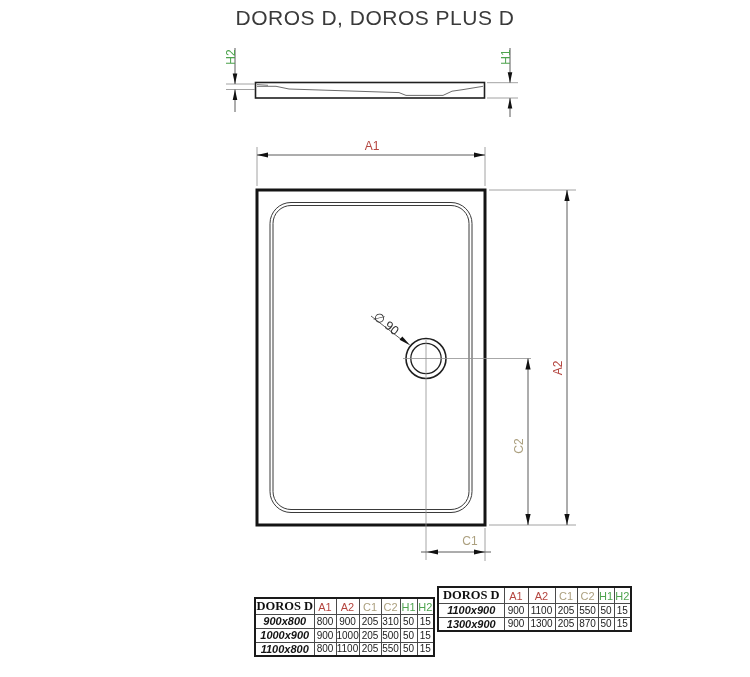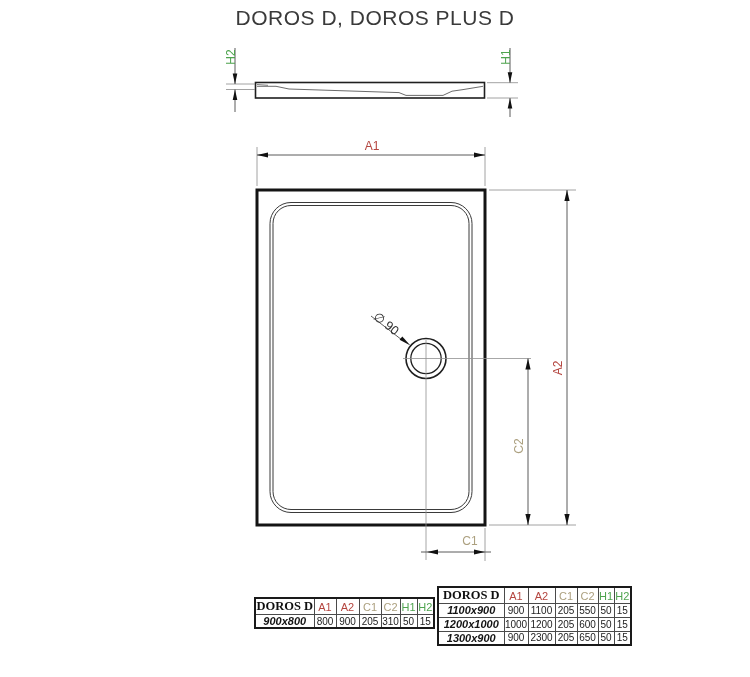--- a/index.html
+++ b/index.html
@@ -152,20 +152,38 @@
   <tbody>
     <tr>
       <td class="model-cell">900x800</td>
       <td class="val-cell">800</td>
       <td class="val-cell">900</td>
       <td class="val-cell">205</td>
       <td class="val-cell">310</td>
       <td class="val-cell">50</td>
       <td class="val-cell">15</td>
     </tr>
+    <tr>
+      <td class="model-cell">1000x900</td>
+      <td class="val-cell">900</td>
+      <td class="val-cell">1000</td>
+      <td class="val-cell">205</td>
+      <td class="val-cell">500</td>
+      <td class="val-cell">50</td>
+      <td class="val-cell">15</td>
+    </tr>
+    <tr>
+      <td class="model-cell">1100x800</td>
+      <td class="val-cell">800</td>
+      <td class="val-cell">1100</td>
+      <td class="val-cell">205</td>
+      <td class="val-cell">550</td>
+      <td class="val-cell">50</td>
+      <td class="val-cell">15</td>
+    </tr>
   </tbody>
 </table>
 
 <table class="spec-table" style="left:437px;top:586px;width:193px;">
   <colgroup>
     <col style="width:66px">
       <col style="width:24px">
       <col style="width:27px">
     <col style="width:22px">
       <col style="width:21px">
@@ -187,31 +205,22 @@
     <tr>
       <td class="model-cell">1100x900</td>
       <td class="val-cell">900</td>
       <td class="val-cell">1100</td>
       <td class="val-cell">205</td>
       <td class="val-cell">550</td>
       <td class="val-cell">50</td>
       <td class="val-cell">15</td>
     </tr>
     <tr>
-      <td class="model-cell">1200x1000</td>
-      <td class="val-cell">1000</td>
-      <td class="val-cell">1200</td>
-      <td class="val-cell">205</td>
-      <td class="val-cell">600</td>
-      <td class="val-cell">50</td>
-      <td class="val-cell">15</td>
-    </tr>
-    <tr>
       <td class="model-cell">1300x900</td>
       <td class="val-cell">900</td>
-      <td class="val-cell">2300</td>
-      <td class="val-cell">205</td>
-      <td class="val-cell">650</td>
+      <td class="val-cell">1300</td>
+      <td class="val-cell">205</td>
+      <td class="val-cell">870</td>
       <td class="val-cell">50</td>
       <td class="val-cell">15</td>
     </tr>
   </tbody>
 </table>
 
 </body></html>

